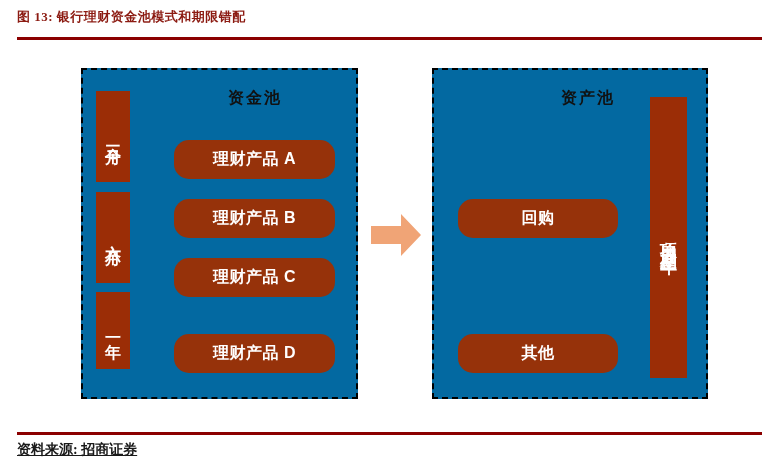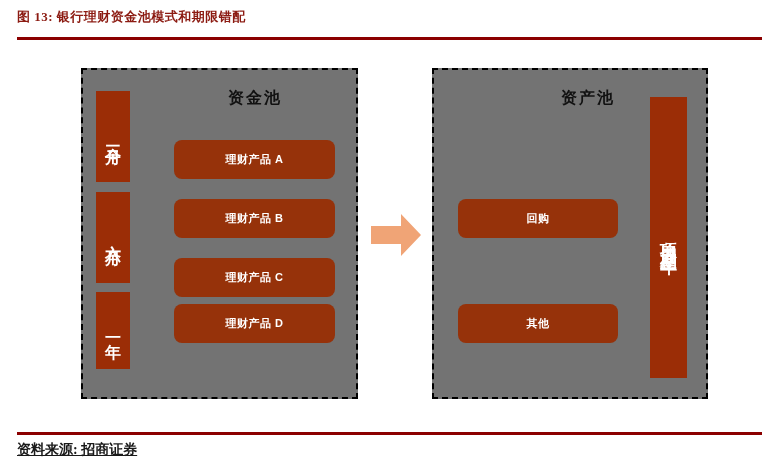--- a/index.html
+++ b/index.html
@@ -55,21 +55,21 @@
     color: #1a1a1a;
     white-space: nowrap;
     text-decoration: underline;
   }
 
   
   .pool-panel {
     position: absolute;
     border: 2px dashed #000000;
     box-sizing: border-box;
-    background: #737373;
+    background: #0369a1;
   }
   #fund-pool-panel {
     left: 81px;
     top: 68px;
     width: 277px;
     height: 331px;
   }
   #asset-pool-panel {
     left: 432px;
     top: 68px;
@@ -94,45 +94,45 @@
   }
   #asset-pool-heading {
     left: 74px;
     width: 160px;
   }
 
   
   .item-box {
     position: absolute;
     background: #96320A;
-    border-radius: 8px;
+    border-radius: 15px;
     color: #ffffff;
     font-family: "Liberation Sans", "DejaVu Sans", sans-serif;
     font-weight: bold;
-    font-size: 11px;
+    font-size: 16px;
     letter-spacing: 0.5px;
     display: flex;
     align-items: center;
     justify-content: center;
     box-sizing: border-box;
   }
   #fund-pool-panel .item-box {
     left: 91px;
     width: 161px;
     height: 39px;
   }
   #asset-pool-panel .item-box {
     left: 24px;
     width: 160px;
     height: 39px;
   }
   .item-box.row0 { top: 70px; }
   .item-box.row1 { top: 129px; }
   .item-box.row2 { top: 188px; }
-  .item-box.row3 { top: 234px; }
+  .item-box.row3 { top: 264px; }
 
   
   .tenor-bar {
     position: absolute;
     left: 13px;
     width: 34px;
     background: #9B2D06;
     color: #ffffff;
     font-family: "Liberation Sans", "DejaVu Sans", sans-serif;
     font-weight: bold;

